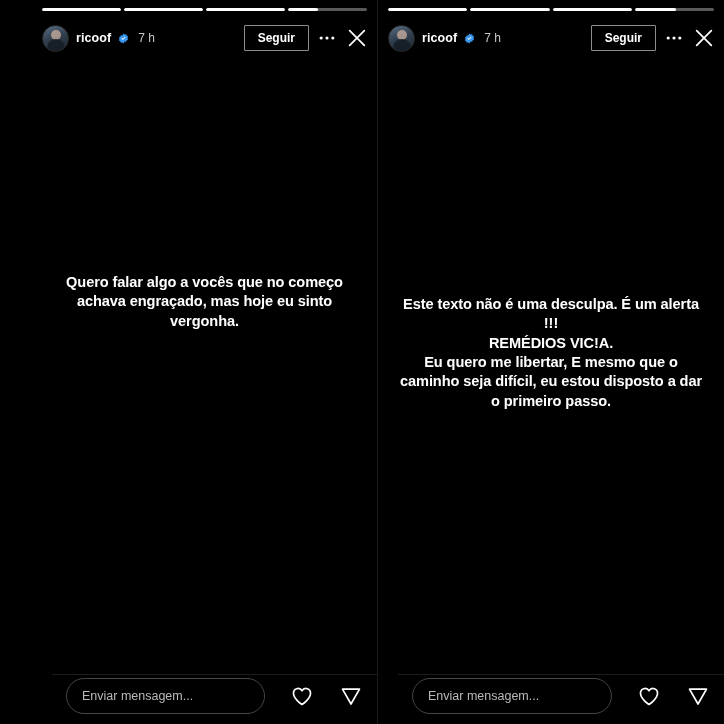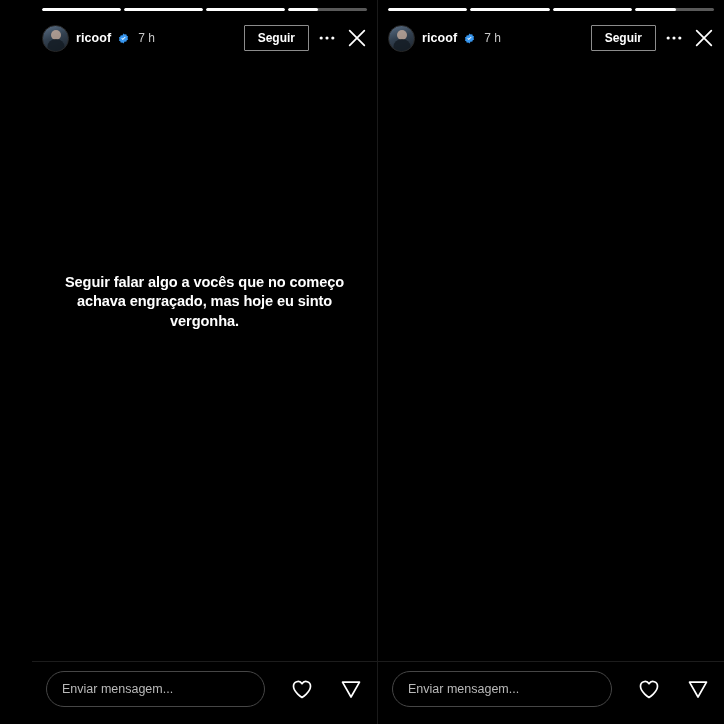--- a/index.html
+++ b/index.html
@@ -151,26 +151,27 @@
     padding: 0 18px;
     letter-spacing: -0.1px;
     white-space: pre-wrap;
   }
   .left .text-block { margin-top: 178px; }
   .right .text-block { margin-top: 200px; }
   .para + .para { margin-top: 18px; }
 
   
   .footer {
-    height: 63px;
+    height: 50px;
     display: flex;
     align-items: center;
     gap: 25px;
     padding: 0 14px 8px 14px;
     border-top: 1px solid #1c1c1c;
+    margin-left: 20px;
   }
   .msg-input {
     flex: 1 1 auto;
     height: 36px;
     border-radius: 19px;
     border: 1px solid #464646;
     background: transparent;
     color: #c2c2c2;
     font-size: 12.5px;
     font-family: "Liberation Sans", sans-serif;
@@ -231,21 +232,21 @@
       </button>
       <button class="icon-btn close">
         <svg viewBox="0 0 24 24" width="22" height="22">
             <path d="M4 4 L20 20 M20 4 L4 20" stroke="#fff" stroke-width="1.9" stroke-linecap="round"></path>
           </svg>
       </button>
     </div>
 
     <div class="body">
       <div class="text-block">
-        <div class="para">Seguir falar algo a vocês que no começo achava engraçado, mas hoje eu sinto vergonha.</div>
+        <div class="para">Quero falar algo a vocês que no começo achava engraçado, mas hoje eu sinto vergonha.</div>
       </div>
     </div>
 
     <div class="footer">
       <input class="msg-input" type="text" placeholder="Enviar mensagem..." style="">
       <button class="f-icon">
         <svg viewBox="0 0 24 24" width="24" height="24">
             <path d="M12 20.5S3.5 15 3.5 9.3A4.6 4.6 0 0 1 12 6.7a4.6 4.6 0 0 1 8.5 2.6C20.5 15 12 20.5 12 20.5z" fill="none" stroke="#fff" stroke-width="1.7" stroke-linejoin="round"></path>
           </svg>
       </button>
@@ -295,20 +296,23 @@
       </button>
       <button class="icon-btn close">
         <svg viewBox="0 0 24 24" width="22" height="22">
             <path d="M4 4 L20 20 M20 4 L4 20" stroke="#fff" stroke-width="1.9" stroke-linecap="round"></path>
           </svg>
       </button>
     </div>
 
     <div class="body">
       <div class="text-block">
+        <div class="para">Este texto não é uma desculpa. É um alerta !!!
+REMÉDIOS VIC!A.
+Eu quero me libertar, E mesmo que o caminho seja difícil, eu estou disposto a dar o primeiro passo.</div>
       </div>
     </div>
 
     <div class="footer">
       <input class="msg-input" type="text" placeholder="Enviar mensagem..." style="">
       <button class="f-icon">
         <svg viewBox="0 0 24 24" width="24" height="24">
             <path d="M12 20.5S3.5 15 3.5 9.3A4.6 4.6 0 0 1 12 6.7a4.6 4.6 0 0 1 8.5 2.6C20.5 15 12 20.5 12 20.5z" fill="none" stroke="#fff" stroke-width="1.7" stroke-linejoin="round"></path>
           </svg>
       </button>

